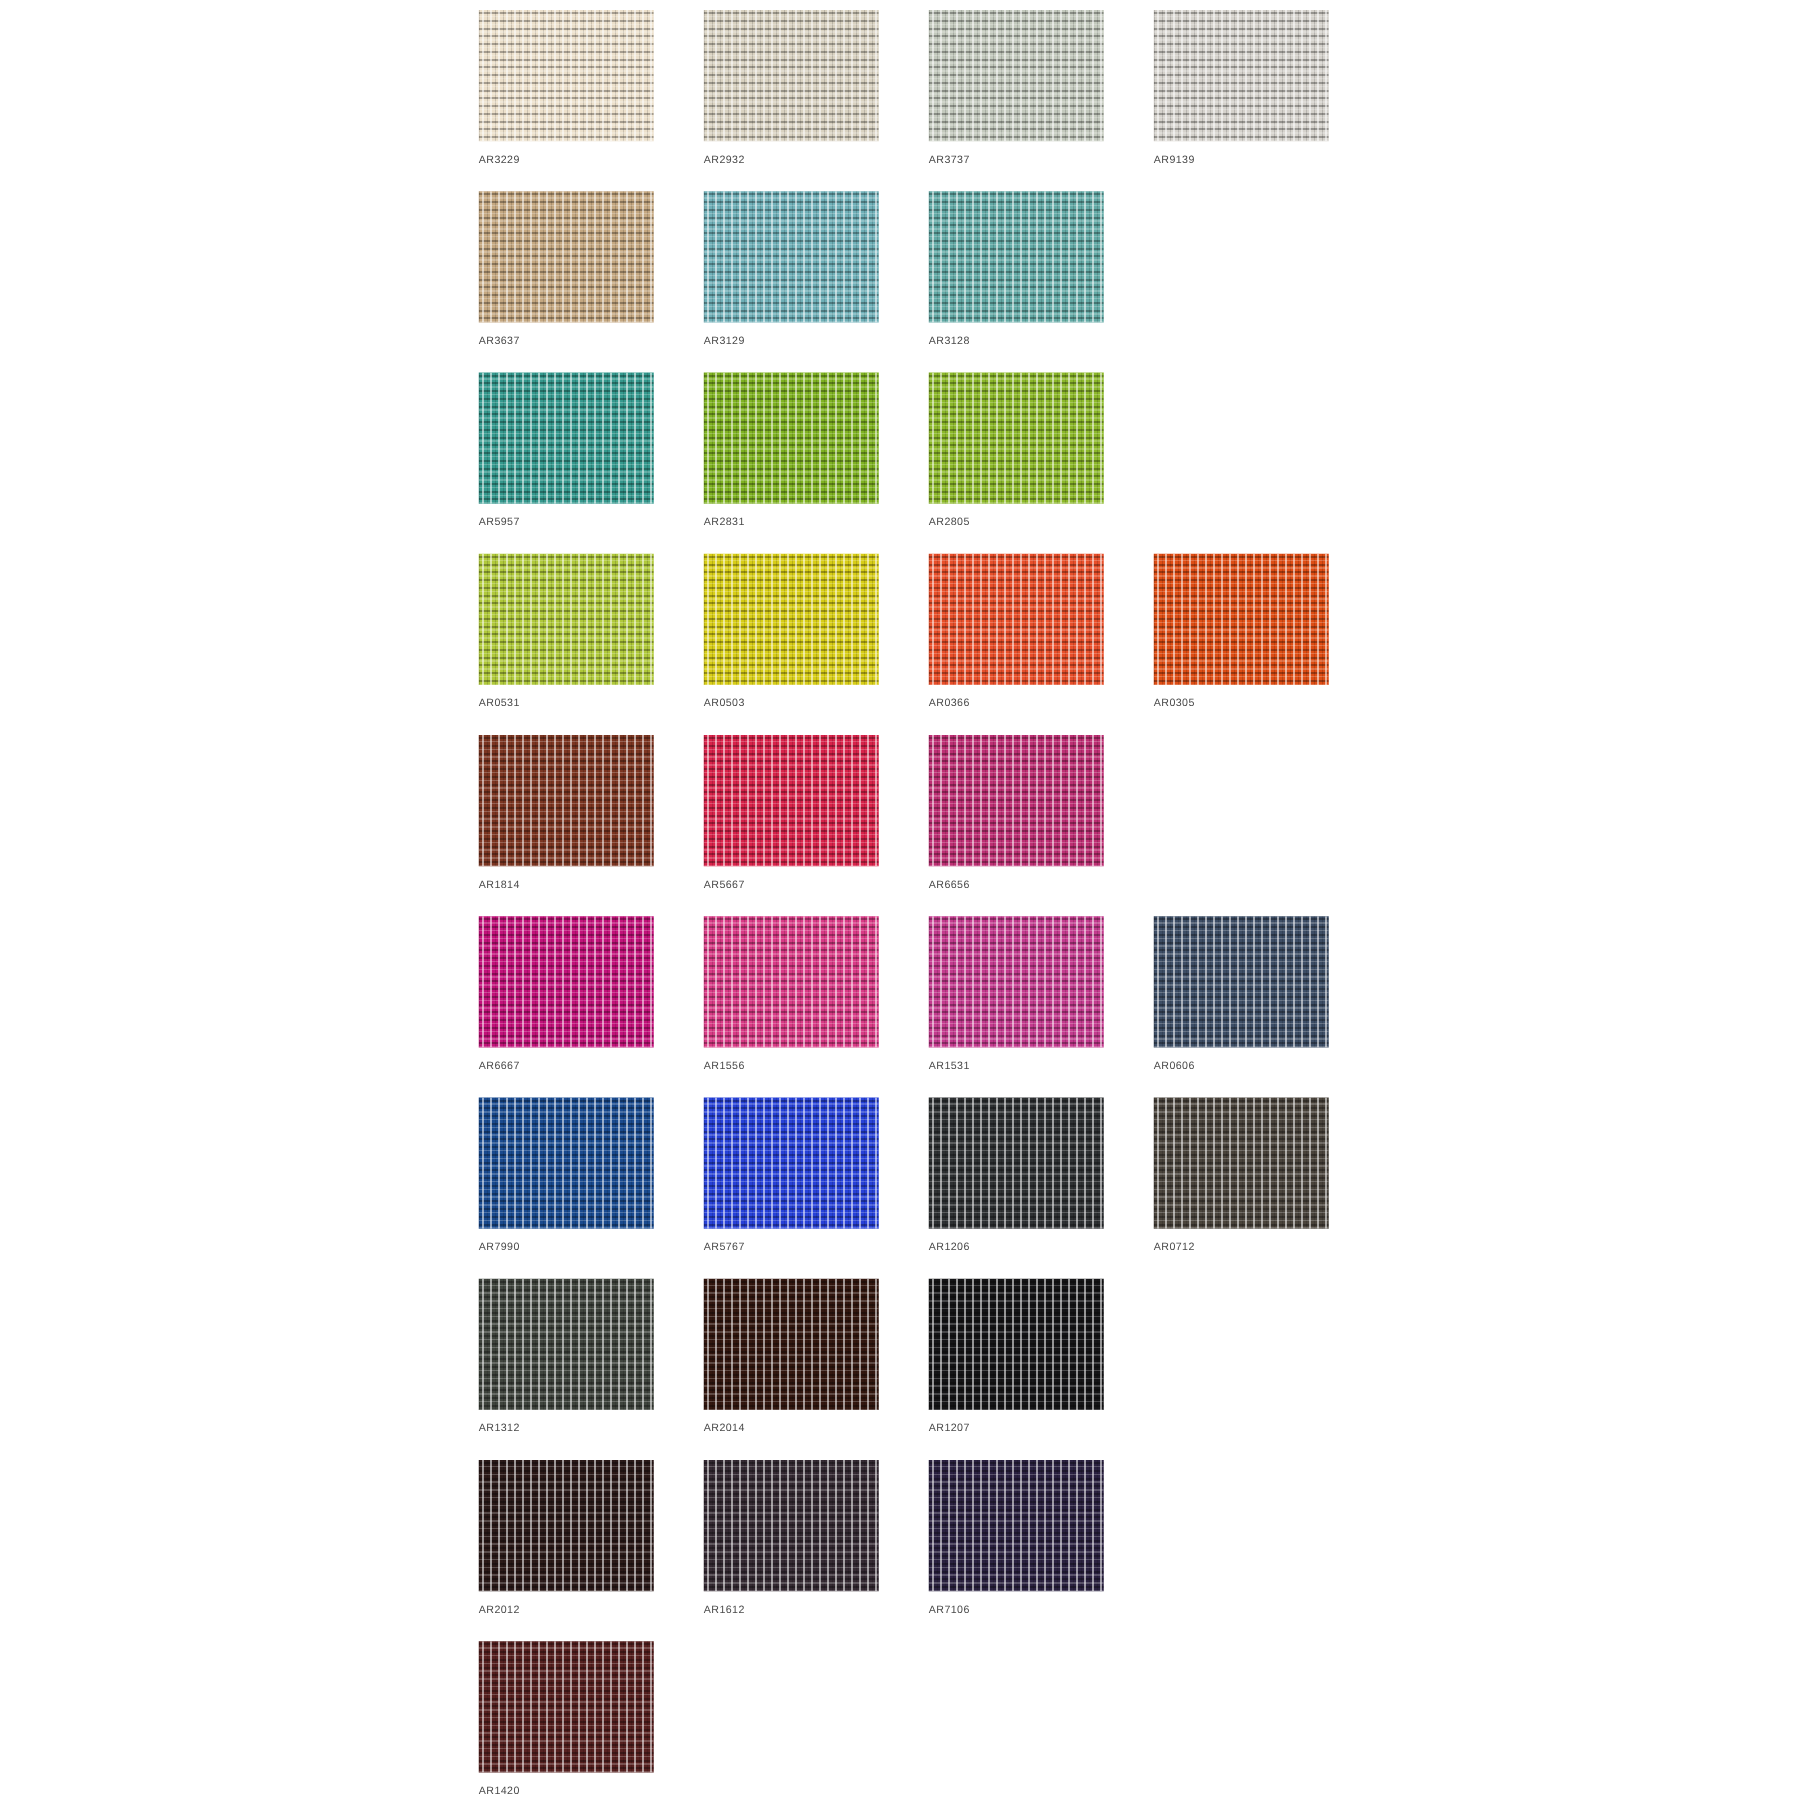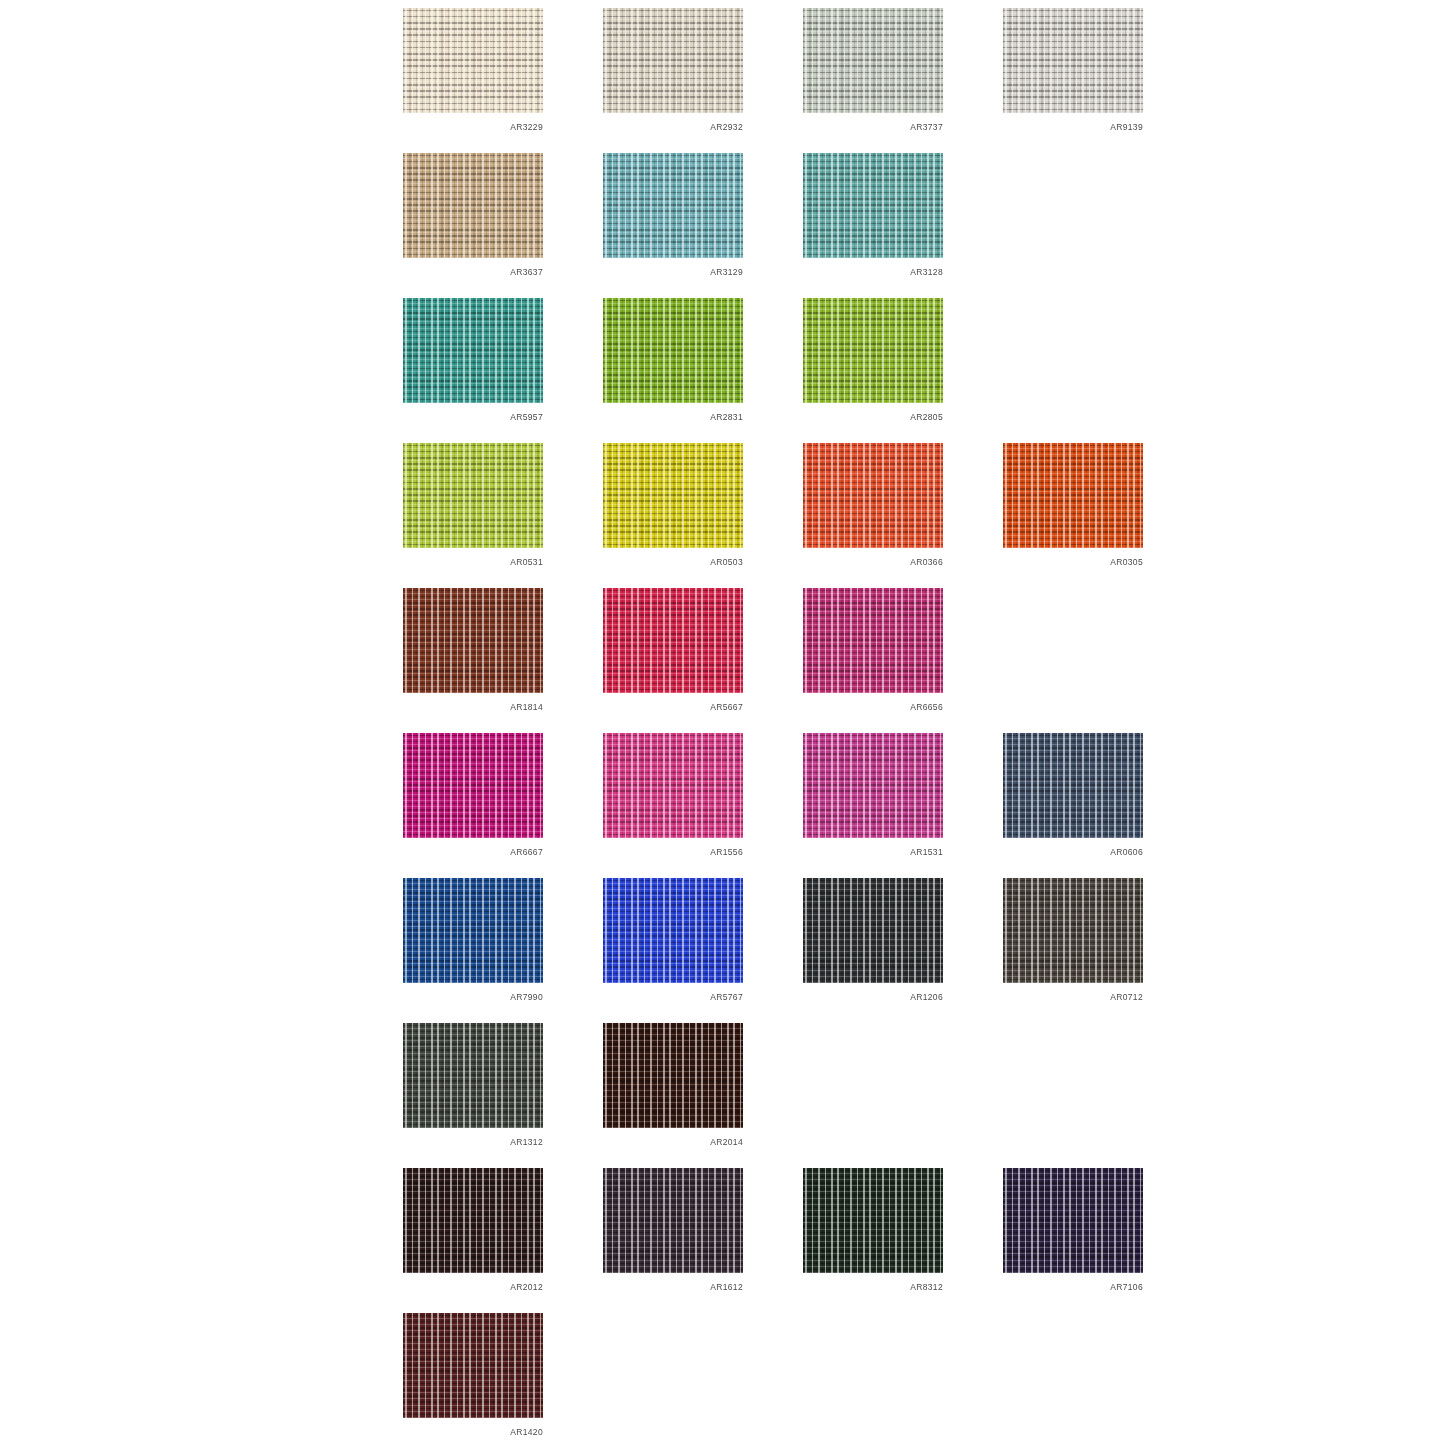--- a/index.html
+++ b/index.html
@@ -22,22 +22,21 @@
   .swatch-row{
     display:flex;
     width:678px;
     height:145px;
   }
   .swatch-cell{
     width:140px;
     margin-right:40px;
     display:flex;
     flex-direction:column;
-    align-items:flex-end;
-    margin-left:20px;
+    align-items:flex-start;
   }
   .swatch-cell:last-child{margin-right:0;}
   .swatch-cell.empty .swatch-img,
   .swatch-cell.empty .swatch-label{visibility:hidden;}
   .swatch-img{
     width:140px;
     height:105px;
     position:relative;
     overflow:hidden;
     background-color:#cccccc;
@@ -290,42 +289,42 @@
           </div>
           <div class="swatch-label">AR1312</div>
         </div>
         <div class="swatch-cell">
           <div class="swatch-img" title="AR2014" style="background-color: rgb(51, 23, 15);">
             <div class="weave"></div>
             <div class="weave2"></div>
           </div>
           <div class="swatch-label">AR2014</div>
         </div>
+        <div class="swatch-cell">
+          <div class="swatch-img" title="AR1207" style="background-color: rgb(21, 21, 23);">
+            <div class="weave"></div>
+            <div class="weave2"></div>
+          </div>
+          <div class="swatch-label">AR1207</div>
+        </div>
       </div>
       <div class="swatch-row">
         <div class="swatch-cell">
           <div class="swatch-img" title="AR2012" style="background-color: rgb(43, 26, 24);">
             <div class="weave"></div>
             <div class="weave2"></div>
           </div>
           <div class="swatch-label">AR2012</div>
         </div>
         <div class="swatch-cell">
           <div class="swatch-img" title="AR1612" style="background-color: rgb(53, 42, 51);">
             <div class="weave"></div>
             <div class="weave2"></div>
           </div>
           <div class="swatch-label">AR1612</div>
-        </div>
-        <div class="swatch-cell">
-          <div class="swatch-img" title="AR8312" style="background-color: rgb(29, 42, 31);">
-            <div class="weave"></div>
-            <div class="weave2"></div>
-          </div>
-          <div class="swatch-label">AR8312</div>
         </div>
         <div class="swatch-cell">
           <div class="swatch-img" title="AR7106" style="background-color: rgb(42, 33, 64);">
             <div class="weave"></div>
             <div class="weave2"></div>
           </div>
           <div class="swatch-label">AR7106</div>
         </div>
       </div>
       <div class="swatch-row">

